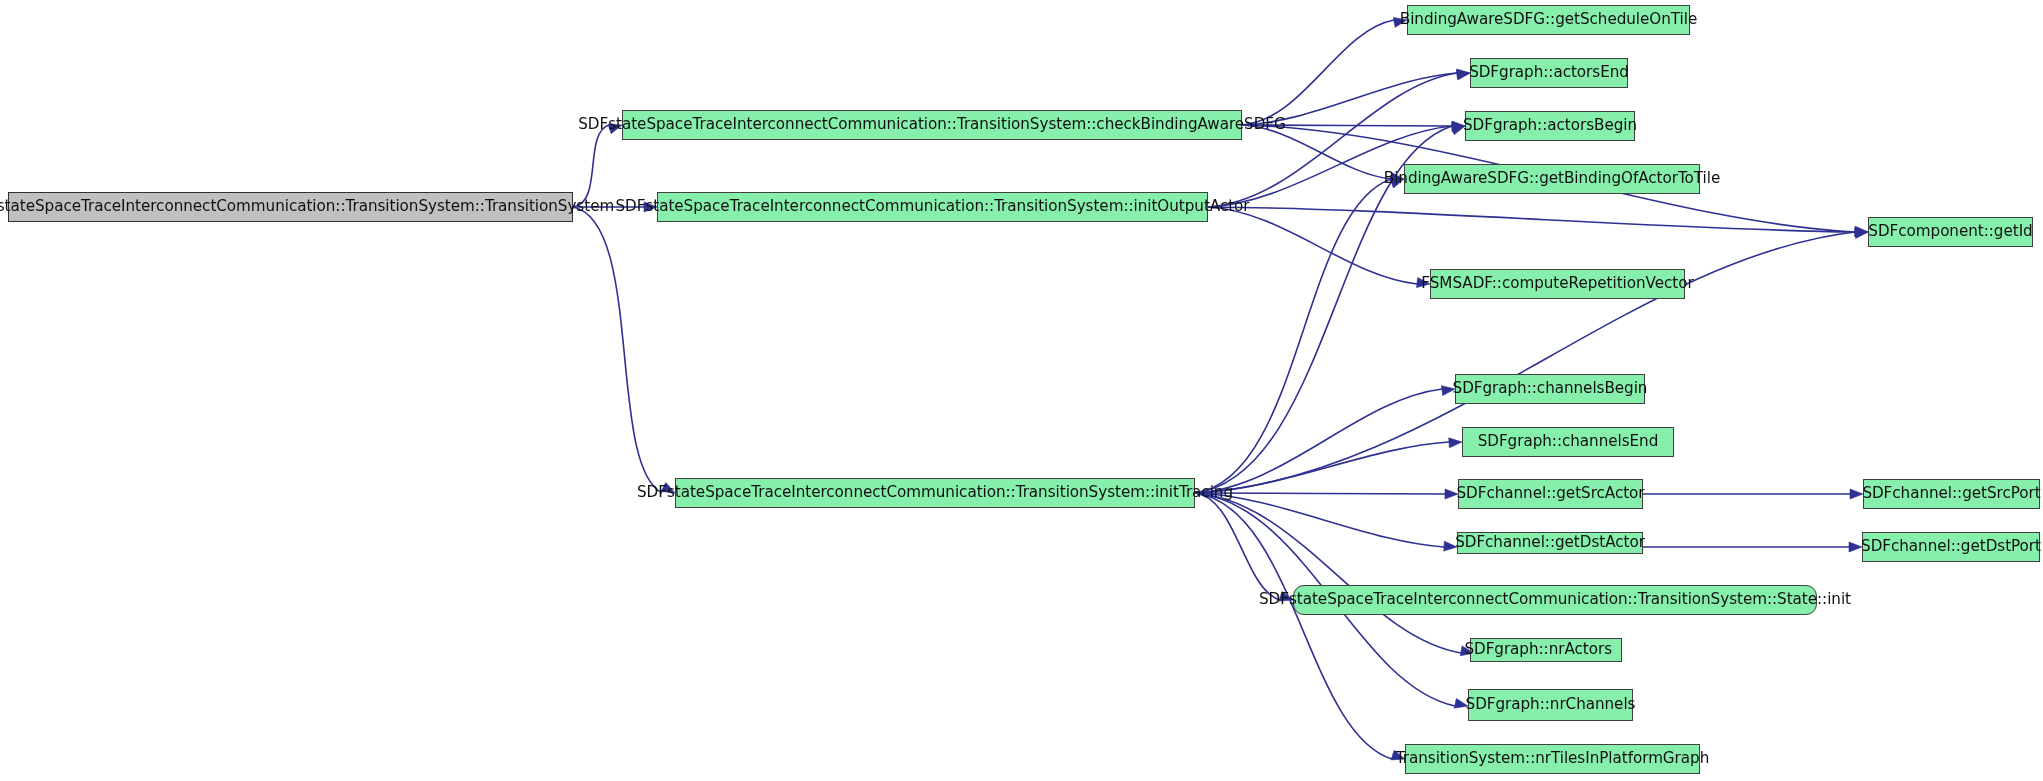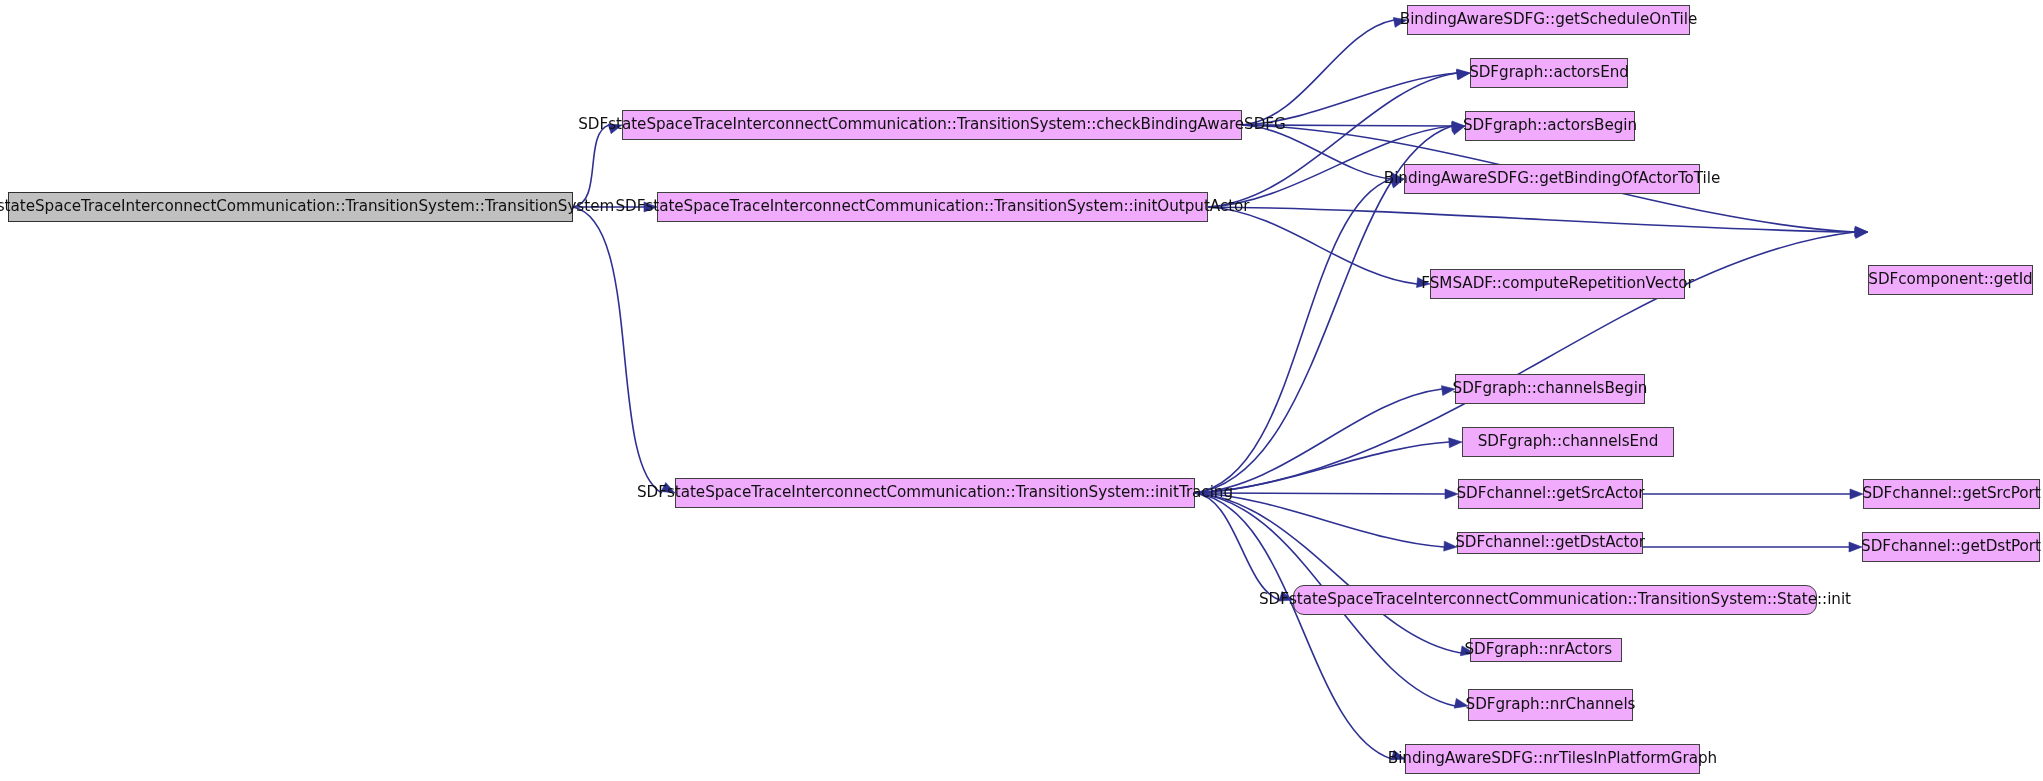--- a/index.html
+++ b/index.html
@@ -37,21 +37,21 @@
   }
   .arrow-head {
     fill: #2e3192;
     stroke: #2e3192;
     stroke-width: 0.6px;
   }
   .node-box {
     position: absolute;
     box-sizing: border-box;
     border: 1.3px solid #404040;
-    background: #f0abfc;
+    background: #86efac;
     display: flex;
     align-items: center;
     justify-content: center;
     white-space: nowrap;
     font-size: 15.2px;
     color: #101010;
     letter-spacing: -0.05px;
     line-height: 1;
   }
   .node-box.root {
@@ -137,21 +137,21 @@
       </div>
       <div class="node-box" style="left: 1470px; top: 58px; width: 158px; height: 30px; justify-content: center;">
         <span class="node-label">SDFgraph::actorsEnd</span>
       </div>
       <div class="node-box" style="left: 1465px; top: 111px; width: 170px; height: 30px;">
         <span class="node-label">SDFgraph::actorsBegin</span>
       </div>
       <div class="node-box" style="left: 1404px; top: 164px; width: 296px; height: 30px;">
         <span class="node-label">BindingAwareSDFG::getBindingOfActorToTile</span>
       </div>
-      <div class="node-box" style="left: 1868px; top: 217px; width: 165px; height: 30px; margin-top: 48px;">
+      <div class="node-box" style="left: 1868px; top: 217px; width: 165px; height: 30px;">
         <span class="node-label">SDFcomponent::getId</span>
       </div>
       <div class="node-box" style="left: 1430px; top: 269px; width: 255px; height: 30px; align-items: center;">
         <span class="node-label">FSMSADF::computeRepetitionVector</span>
       </div>
       <div class="node-box" style="left: 1455px; top: 374px; width: 190px; height: 30px;">
         <span class="node-label">SDFgraph::channelsBegin</span>
       </div>
       <div class="node-box" style="left: 1462px; top: 427px; width: 212px; height: 30px;">
         <span class="node-label">SDFgraph::channelsEnd</span>
@@ -171,16 +171,16 @@
       <div class="node-box" style="left: 1293px; top: 585px; width: 524px; height: 30px; border-radius: 11px;">
         <span class="node-label">SDFstateSpaceTraceInterconnectCommunication::TransitionSystem::State::init</span>
       </div>
       <div class="node-box" style="left: 1470px; top: 638px; width: 152px; height: 24px; justify-content: flex-end;">
         <span class="node-label">SDFgraph::nrActors</span>
       </div>
       <div class="node-box" style="left: 1468px; top: 689px; width: 165px; height: 32px;">
         <span class="node-label">SDFgraph::nrChannels</span>
       </div>
       <div class="node-box" style="left: 1405px; top: 744px; width: 295px; height: 30px;">
-        <span class="node-label">BindingAwareSDFG::nrTilesInPlatformGraph</span>
+        <span class="node-label">TransitionSystem::nrTilesInPlatformGraph</span>
       </div>
     </div>
 </div>
 
 </body></html>

